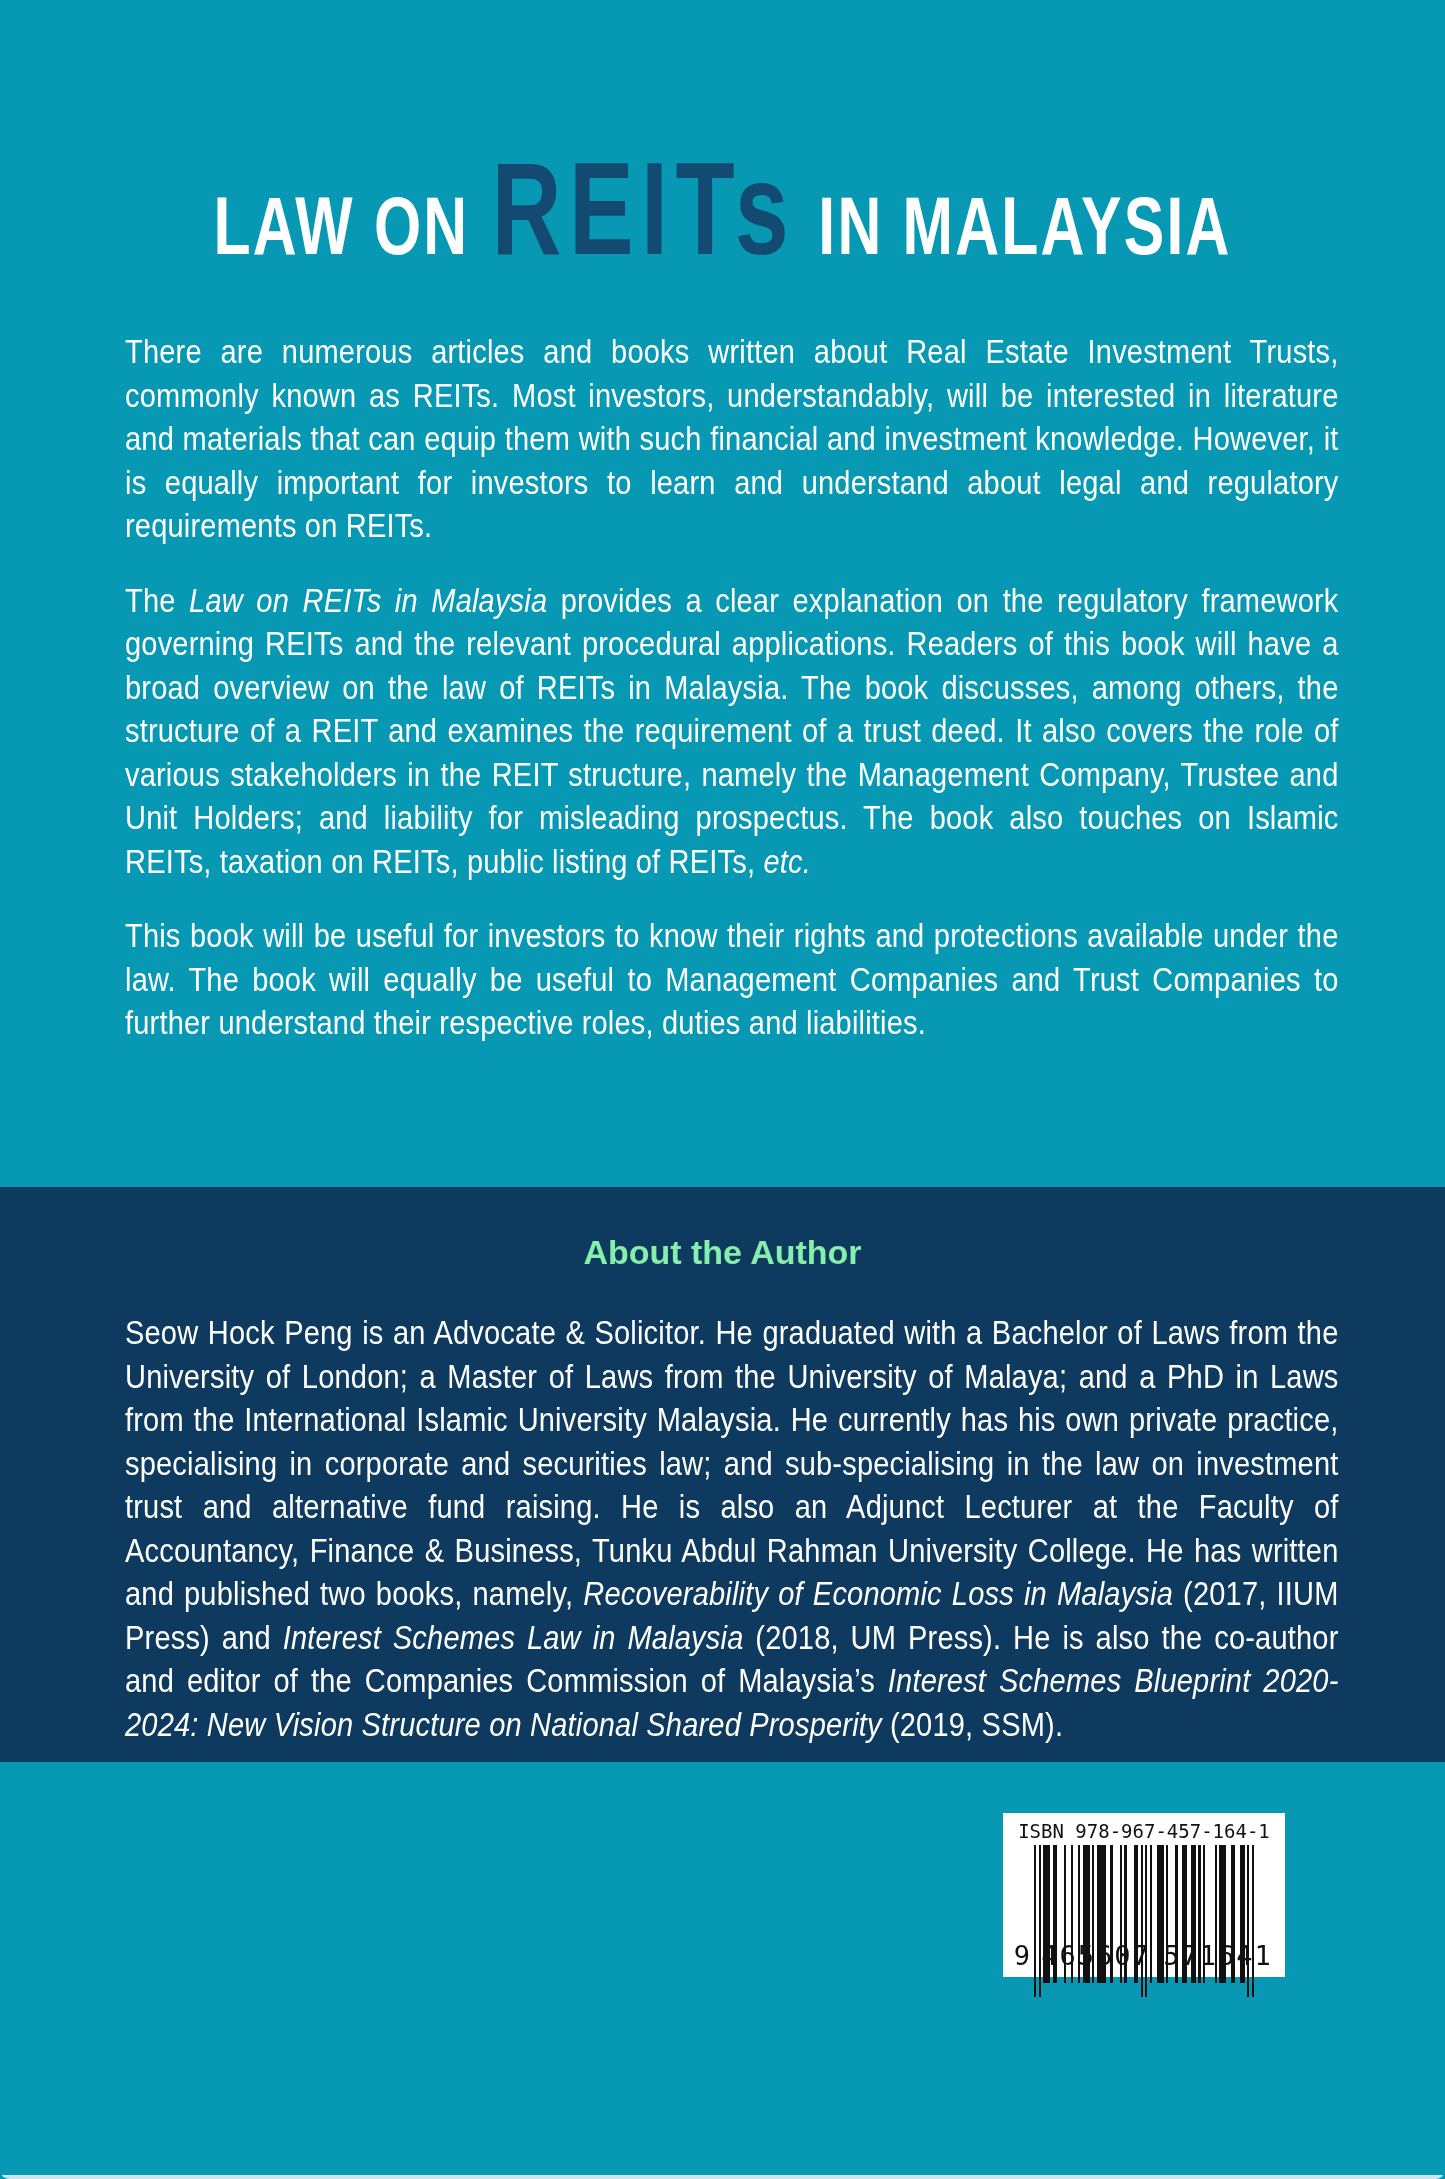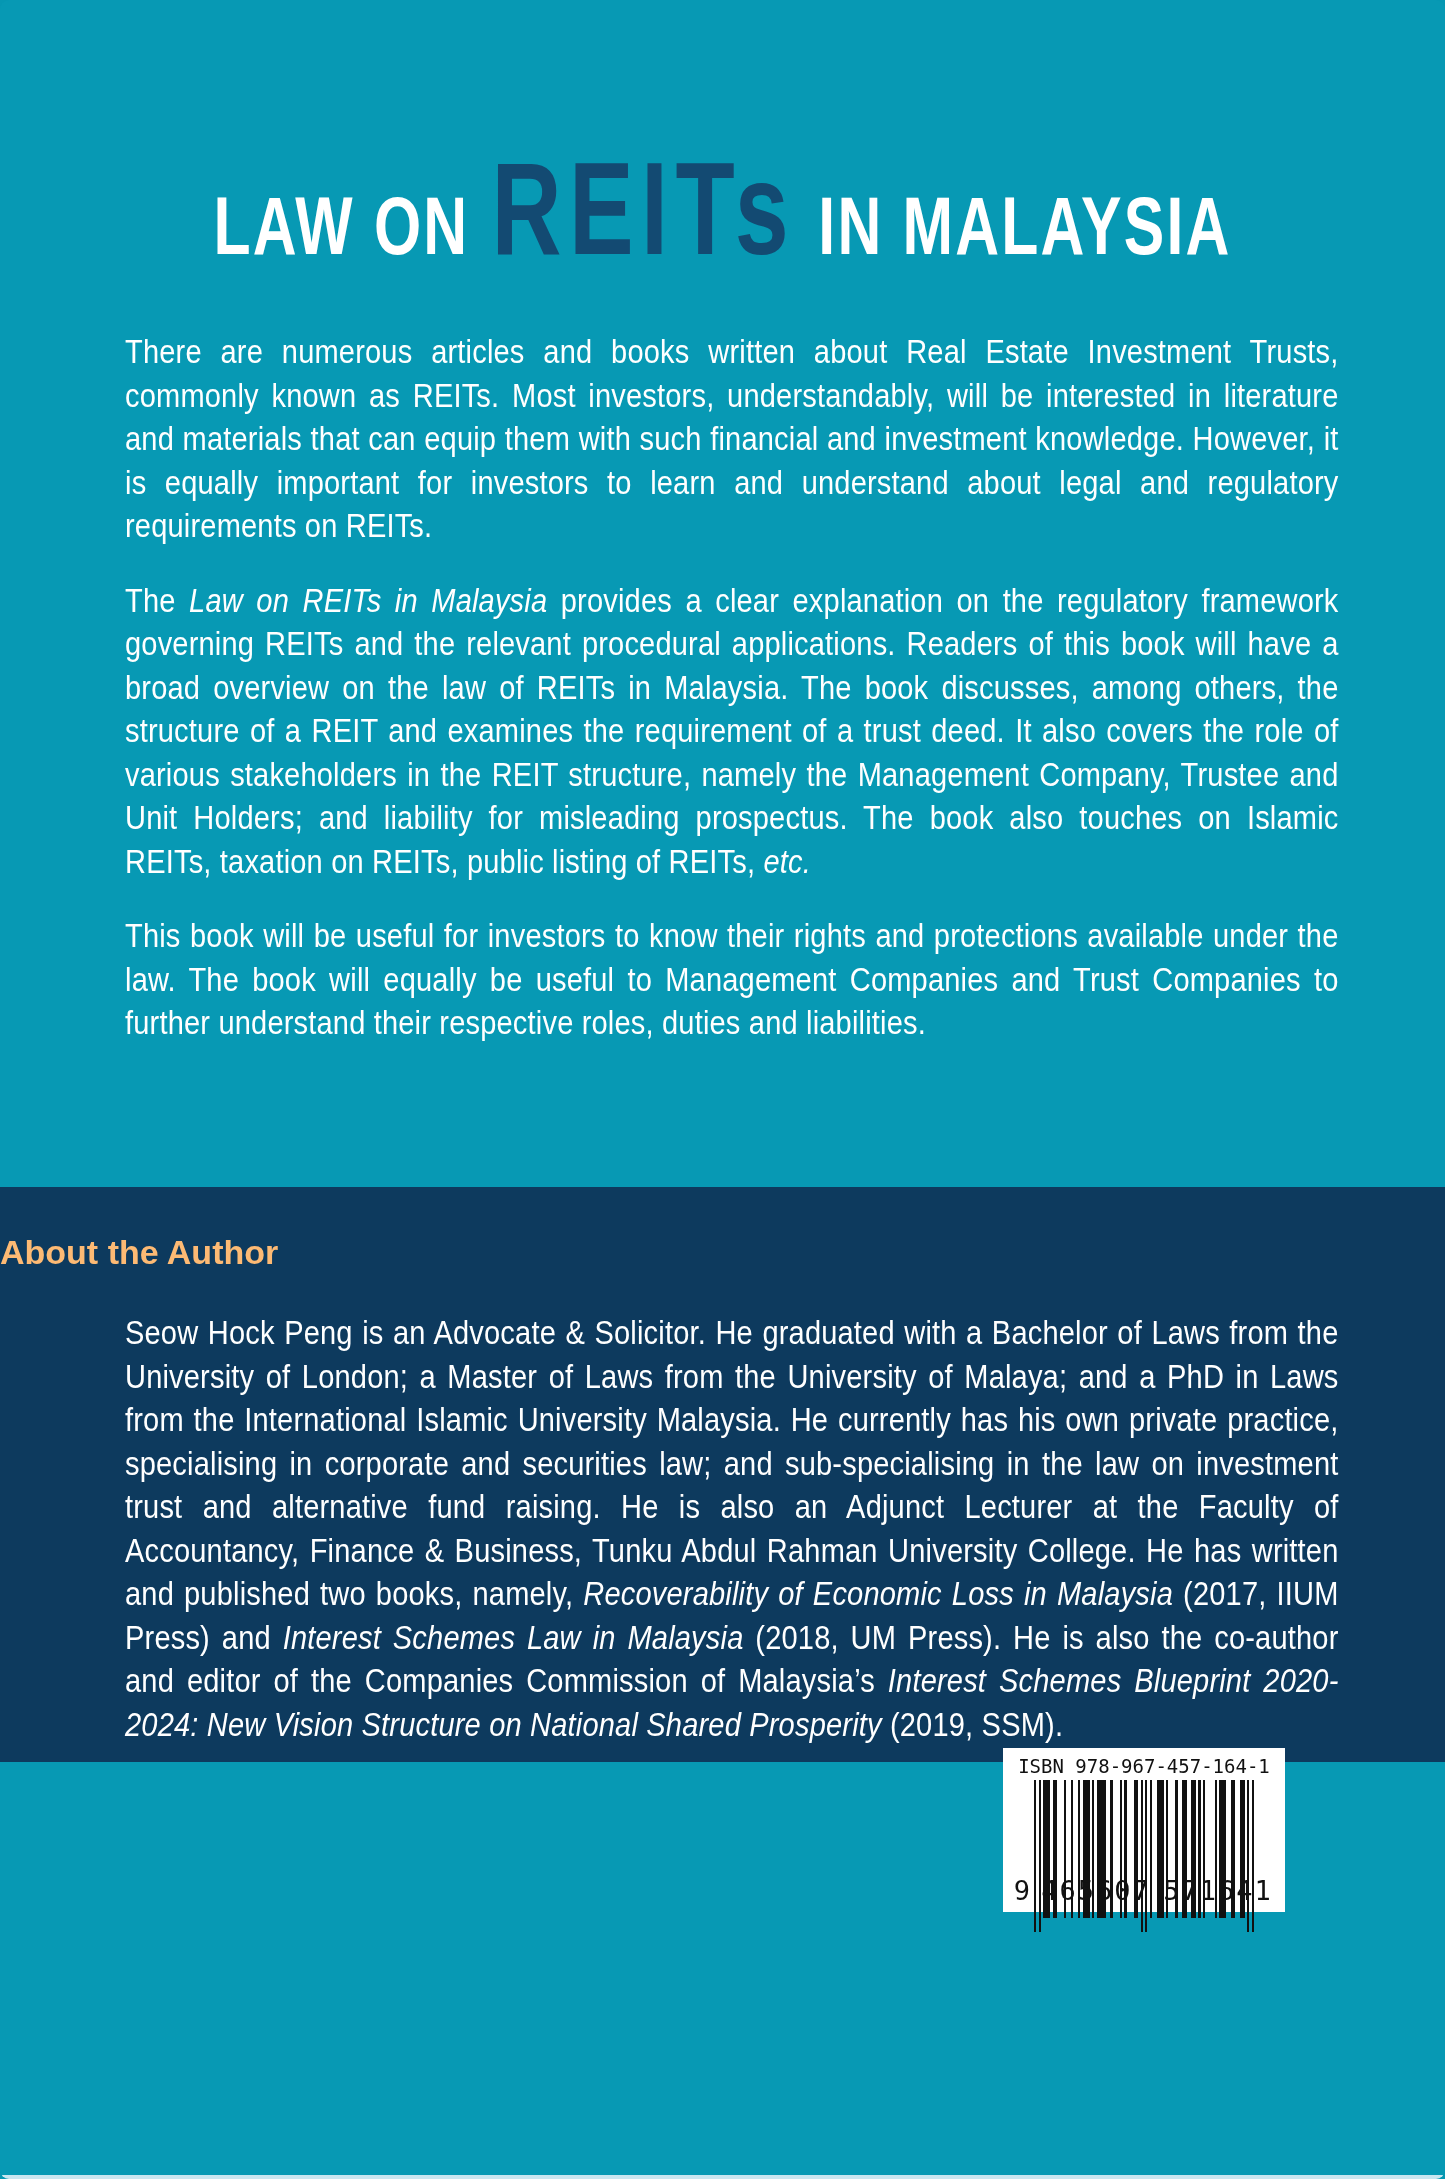--- a/index.html
+++ b/index.html
@@ -66,22 +66,22 @@
     left: 0;
     width: 100%;
     height: 575px;
     background: #0d3a5e;
   }
   .band-heading {
     position: absolute;
     top: 48px;
     left: 0;
     width: 100%;
-    text-align: left;
-    color: #fdba74;
+    text-align: center;
+    color: #86efac;
     font-size: 34px;
     line-height: 34px;
     font-weight: bold;
     margin: 0;
   }
   .bio {
     position: absolute;
     top: 124px;
     left: 125px;
     width: 1379px;
@@ -92,21 +92,21 @@
     line-height: 43.5px;
     text-align: justify;
     letter-spacing: 0.2px;
     margin: 0;
   }
 
   
   .barcode-box {
     position: absolute;
     left: 1003px;
-    top: 1748px;
+    top: 1813px;
     width: 282px;
     height: 164px;
     background: #ffffff;
   }
   .isbn-label {
     position: absolute;
     top: 7px;
     left: 0;
     width: 100%;
     text-align: center;

